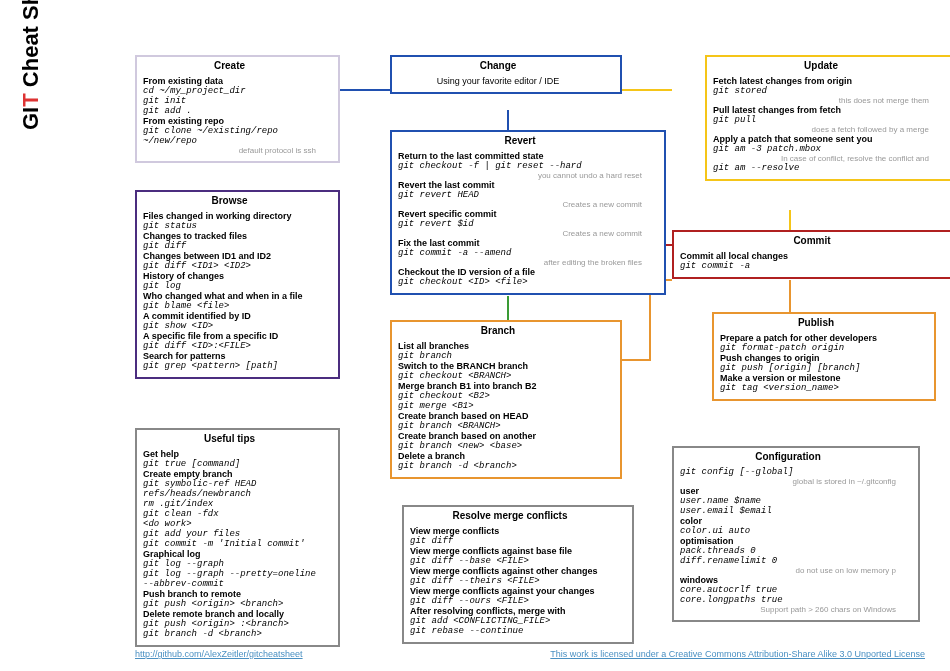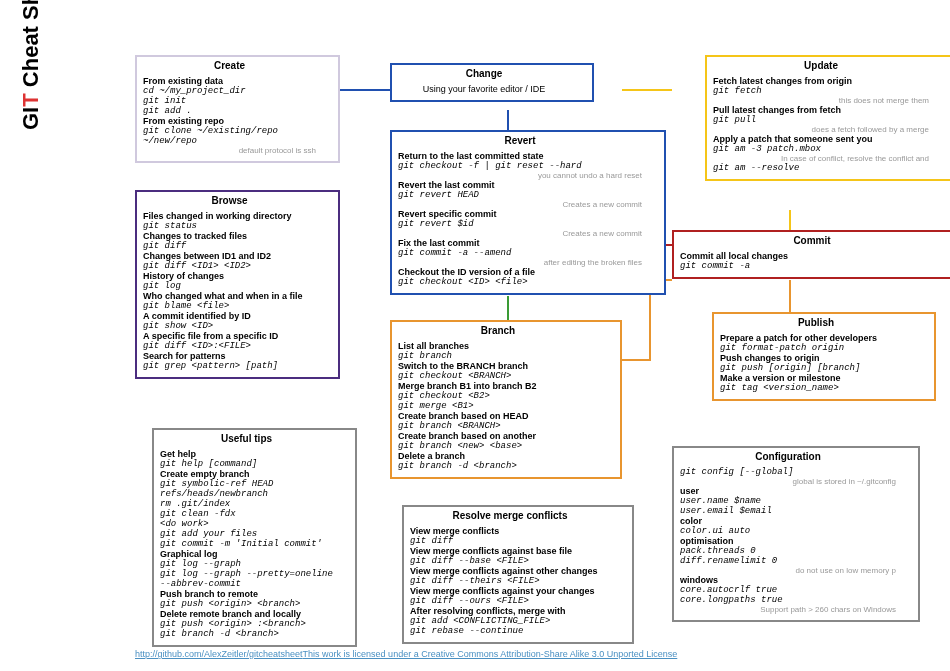--- a/index.html
+++ b/index.html
@@ -7,21 +7,21 @@
 .title-vert{position:absolute;left:18px;top:130px;transform:rotate(-90deg);transform-origin:left top;font-size:22px;font-weight:bold;white-space:nowrap;}
 .title-vert .git-g{color:#000;}
 .title-vert .git-i{color:#000;}
 .title-vert .git-t{color:#d33;}
 .box{position:absolute;border:2px solid;padding:3px 22px 6px 6px;background:#fff;}
 .box h3{text-align:center;font-weight:bold;font-size:10px;margin-bottom:5px;}
 .lbl{font-weight:bold;font-size:9px;}
 .cmd{font-family:"Courier New",monospace;font-style:italic;font-size:9px;display:block;}
 .note{color:#999;font-size:8px;text-align:right;display:block;}
 a{color:#4a90c2;text-decoration:underline;font-size:9px;}
-.footer{position:absolute;bottom:12px;left:135px;right:25px;display:flex;}
+.footer{position:absolute;bottom:12px;left:135px;right:25px;display:flex;justify-content:space-between;}
 svg.wires{position:absolute;left:0;top:0;width:950px;height:671px;pointer-events:none;}
 </style>
 </head>
 <body>
 
 <svg class="wires">
   <path d="M 340 90 L 390 90" stroke="#2050b0" stroke-width="2" fill="none"></path>
   <path d="M 622 90 L 672 90" stroke="#f5c518" stroke-width="2" fill="none"></path>
   <path d="M 508 110 L 508 130" stroke="#2050b0" stroke-width="2" fill="none"></path>
   <path d="M 622 180 L 650 180 L 650 245 L 672 245" stroke="#b02020" stroke-width="2" fill="none"></path>
@@ -51,41 +51,41 @@
   <span class="lbl">Files changed in working directory</span><span class="cmd">git status</span>
   <span class="lbl">Changes to tracked files</span><span class="cmd">git diff</span>
   <span class="lbl">Changes between ID1 and ID2</span><span class="cmd">git diff &lt;ID1&gt; &lt;ID2&gt;</span>
   <span class="lbl">History of changes</span><span class="cmd">git log</span>
   <span class="lbl">Who changed what and when in a file</span><span class="cmd">git blame &lt;file&gt;</span>
   <span class="lbl">A commit identified by ID</span><span class="cmd">git show &lt;ID&gt;</span>
   <span class="lbl">A specific file from a specific ID</span><span class="cmd">git diff &lt;ID&gt;:&lt;FILE&gt;</span>
   <span class="lbl">Search for patterns</span><span class="cmd">git grep &lt;pattern&gt; [path]</span>
 </div>
 
-<div class="box" style="left:152px;top:428px;width:205px;border-color:#888;">
+<div class="box" style="left:135px;top:428px;width:205px;border-color:#888;">
   <h3>Useful tips</h3>
-  <span class="lbl">Get help</span><span class="cmd">git help [command]</span>
+  <span class="lbl">Get help</span><span class="cmd">git true [command]</span>
   <span class="lbl">Create empty branch</span>
   <span class="cmd">git symbolic-ref HEAD refs/heads/newbranch</span>
   <span class="cmd">rm .git/index</span>
   <span class="cmd">git clean -fdx</span>
   <span class="cmd">&lt;do work&gt;</span>
   <span class="cmd">git add your files</span>
   <span class="cmd">git commit -m 'Initial commit'</span>
   <span class="lbl">Graphical log</span>
   <span class="cmd">git log --graph</span>
   <span class="cmd">git log --graph --pretty=oneline --abbrev-commit</span>
   <span class="lbl">Push branch to remote</span>
   <span class="cmd">git push &lt;origin&gt; &lt;branch&gt;</span>
   <span class="lbl">Delete remote branch and locally</span>
   <span class="cmd">git push &lt;origin&gt; :&lt;branch&gt;</span>
   <span class="cmd">git branch -d &lt;branch&gt;</span>
 </div>
 
-<div class="box" style="left:390px;top:55px;width:204px;border-color:#2050b0;margin-top:8px;">
+<div class="box" style="left:390px;top:55px;width:232px;border-color:#2050b0;">
   <h3>Change</h3>
   <div style="text-align:center;font-size:9px;">Using your favorite editor / IDE</div>
 </div>
 
 <div class="box" style="left:390px;top:130px;width:276px;border-color:#2050b0;">
   <h3>Revert</h3>
   <span class="lbl">Return to the last committed state</span><span class="cmd">git checkout -f | git reset --hard</span><span class="note">you cannot undo a hard reset</span>
   <span class="lbl">Revert the last commit</span><span class="cmd">git revert HEAD</span><span class="note">Creates a new commit</span>
   <span class="lbl">Revert specific commit</span><span class="cmd">git revert $id</span><span class="note">Creates a new commit</span>
   <span class="lbl">Fix the last commit</span><span class="cmd">git commit -a --amend</span><span class="note">after editing the broken files</span>
@@ -106,21 +106,21 @@
   <h3>Resolve merge conflicts</h3>
   <span class="lbl">View merge conflicts</span><span class="cmd">git diff</span>
   <span class="lbl">View merge conflicts against base file</span><span class="cmd">git diff --base &lt;FILE&gt;</span>
   <span class="lbl">View merge conflicts against other changes</span><span class="cmd">git diff --theirs &lt;FILE&gt;</span>
   <span class="lbl">View merge conflicts against your changes</span><span class="cmd">git diff --ours &lt;FILE&gt;</span>
   <span class="lbl">After resolving conflicts, merge with</span><span class="cmd">git add &lt;CONFLICTING_FILE&gt;</span><span class="cmd">git rebase --continue</span>
 </div>
 
 <div class="box" style="left:672px;top:55px;width:248px;border-color:#f5c518;margin-left:33px;">
   <h3>Update</h3>
-  <span class="lbl">Fetch latest changes from origin</span><span class="cmd">git fetch</span><span class="note">this does not merge them</span>
+  <span class="lbl">Fetch latest changes from origin</span><span class="cmd">git stored</span><span class="note">this does not merge them</span>
   <span class="lbl">Pull latest changes from fetch</span><span class="cmd">git pull</span><span class="note">does a fetch followed by a merge</span>
   <span class="lbl">Apply a patch that someone sent you</span><span class="cmd">git am -3 patch.mbox</span><span class="note">In case of conflict, resolve the conflict and</span>
   <span class="cmd">git am --resolve</span>
 </div>
 
 <div class="box" style="left:672px;top:230px;width:296px;border-color:#b02020;">
   <h3>Commit</h3>
   <span class="lbl">Commit all local changes</span><span class="cmd">git commit -a</span>
 </div>
 

